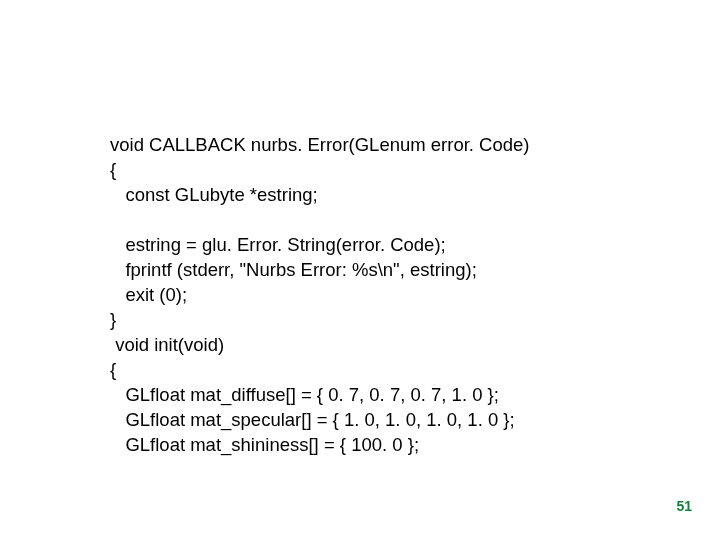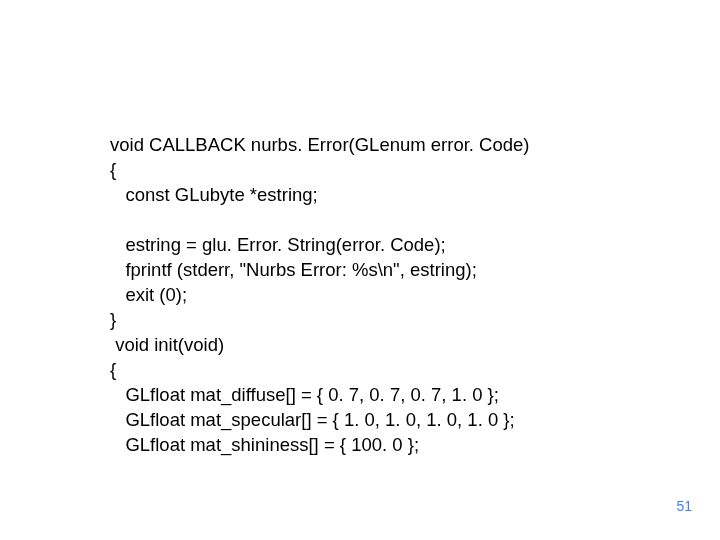--- a/index.html
+++ b/index.html
@@ -37,21 +37,22 @@
     text-align: center;
     font-size: 14px;
     color: #8a8a8a;
     letter-spacing: 0.5px;
   }
   .footer-page {
     position: absolute;
     bottom: 26px;
     right: 28px;
     font-size: 14px;
-    color: #3b82f6;
+    color: #15803d;
+    font-weight: bold;
   }
 </style>
 </head>
 <body>
 
 <div class="slide">
 
   <div class="code-block">
 <span>void CALLBACK nurbs. Error(GLenum error. Code)</span>
 <span>{</span>

